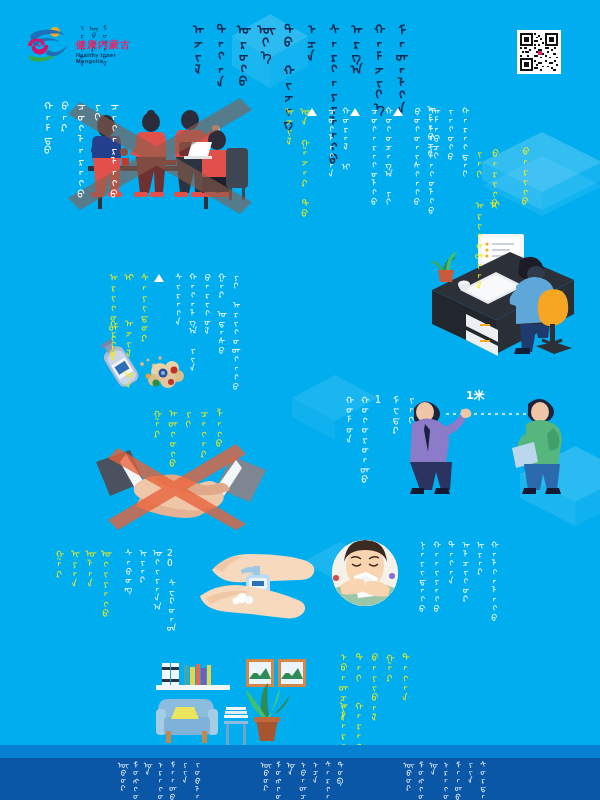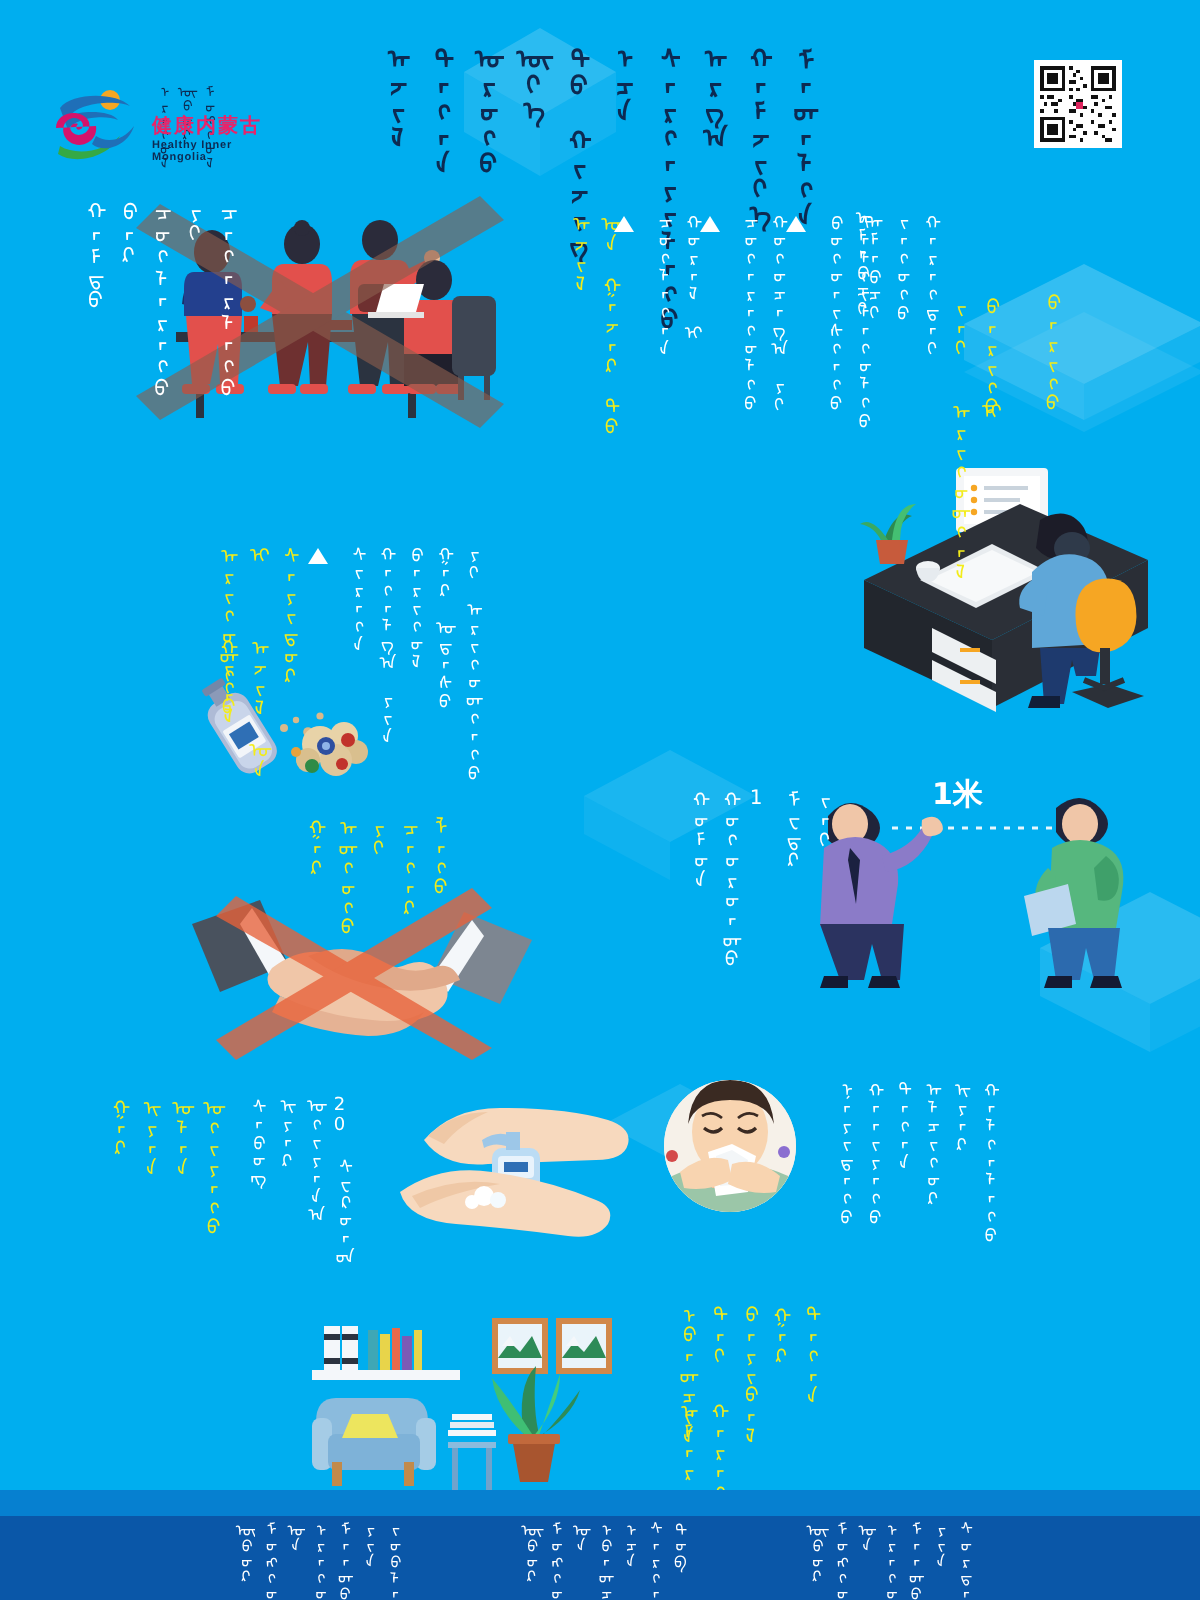--- a/index.html
+++ b/index.html
@@ -23,21 +23,21 @@
     letter-spacing:.02em;
   }
   .col{display:inline-block;vertical-align:top;}
   .yellow{color:#F3EC19;}
   .white{color:#FFFFFF;}
   .navy{color:#0D2A52;}
   .blockrow{position:absolute;display:flex;align-items:flex-start;}
   .blockrow .col{margin-left:5px;}
 
   
-  #logo{position:absolute;left:24px;top:42px;width:120px;height:46px;}
+  #logo{position:absolute;left:24px;top:24px;width:120px;height:46px;}
   #logo .swirl{position:absolute;left:0;top:2px;width:46px;height:40px;}
   #logo .cn{position:absolute;left:52px;top:14px;color:#E8246A;
      font-size:10px;font-weight:bold;letter-spacing:1px;
      font-family:"DejaVu Sans",sans-serif;}
   #logo .en{position:absolute;left:52px;top:28px;color:#0D2A52;
      font-size:5.5px;font-weight:bold;letter-spacing:.4px;
      font-family:"Liberation Sans",sans-serif;}
   #logo .mongsmall{position:absolute;left:52px;top:0px;height:14px;
      display:flex;gap:4px;}
   #logo .mongsmall span{font-size:7px;color:#0D2A52;}
@@ -468,21 +468,21 @@
       <path d="M128 34 q14 -8 28 0 q10 6 7 22 l-3 18 -34 1z" fill="#56B77E"></path>
       <path d="M155 38 q8 6 6 16 q-2 8 -10 6 l-2 -16z" fill="#3FA06A"></path>
       <path d="M126 44 q-8 8 -6 18 l8 2 2 -16z" fill="#56B77E"></path>
       <path d="M114 58 l22 -6 4 20 -22 6z" fill="#BBD7EE"></path>
       <path d="M126 74 h36 l-3 26 -10 0 -4 -16 -3 16 -12 0z" fill="#2C6AAE"></path>
       <path d="M126 98 l12 0 0 6 -14 0z" fill="#141A33"></path>
       <path d="M149 98 l12 0 2 6 -16 0z" fill="#141A33"></path>
     </svg>
   </div>
 
-  <div style="position:absolute;left:466px;top:388px;color:#fff;font-size:15px;font-weight:bold;
+  <div style="position:absolute;left:466px;top:388px;color:#fff;font-size:11px;font-weight:bold;
               font-family:'DejaVu Sans',sans-serif;">1米</div>
 
   <div class="blockrow" style="left:336px;top:394px;">
     <span class="mong white col" style="font-size:10px;">ᠬᠥᠮᠦᠨ</span>
     <span class="mong white col" style="font-size:10px;">ᠬᠣᠭᠣᠷᠣᠨᠳᠤ</span>
     <span class="mong white col" style="font-size:10px;">1</span>
     <span class="mong white col" style="font-size:10px;">ᠮᠧᠲ᠋ᠷ</span>
     <span class="mong white col" style="font-size:10px;">ᠵᠠᠢ</span>
   </div>
 

